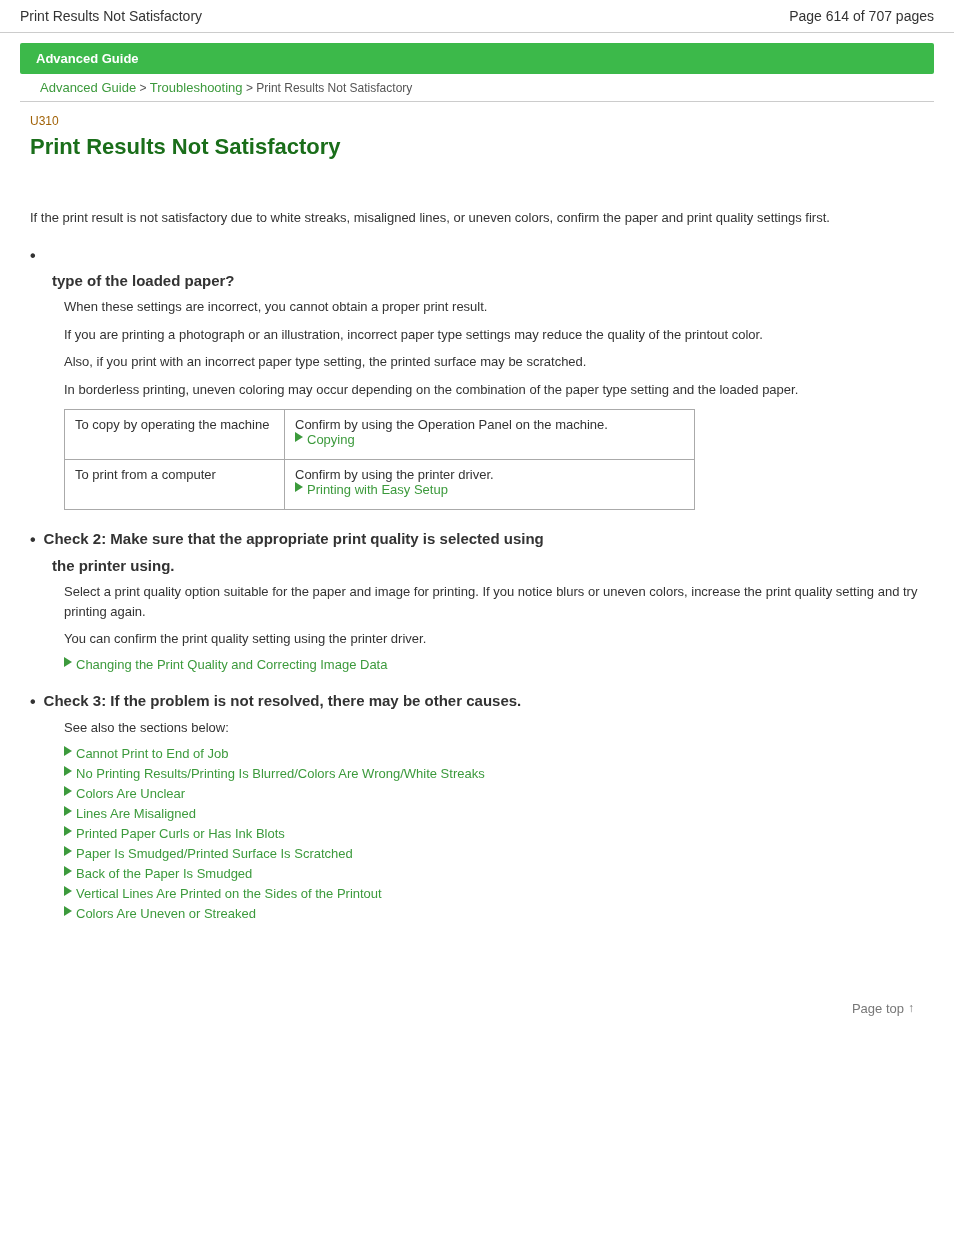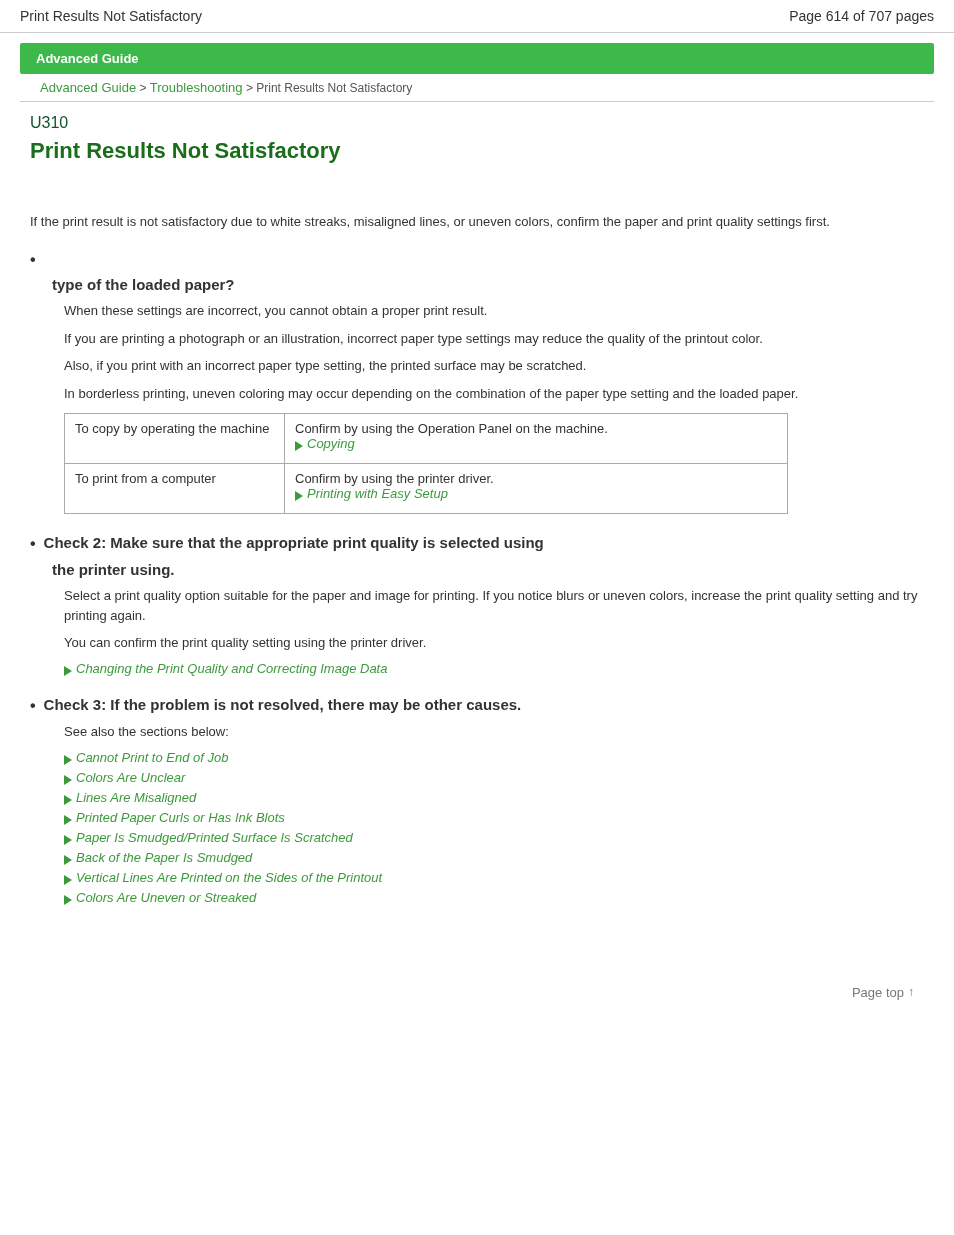--- a/index.html
+++ b/index.html
@@ -49,22 +49,22 @@
       color: #3c9a3c;
       text-decoration: none;
     }
     .breadcrumb span {
       color: #555;
     }
     .content {
       padding: 12px 30px 30px 30px;
     }
     .page-code {
-      font-size: 16px;
-      color: #14532d;
+      font-size: 12px;
+      color: #a16207;
       margin-bottom: 6px;
     }
     .page-main-title {
       font-size: 22px;
       font-weight: bold;
       color: #1a6e1a;
       margin-bottom: 14px;
     }
     .intro-text {
       font-size: 13px;
@@ -98,21 +98,21 @@
     }
     .check-body p {
       font-size: 13px;
       line-height: 1.5;
       margin-bottom: 8px;
     }
     table.info-table {
       border-collapse: collapse;
       margin: 10px 0 10px 0;
       font-size: 13px;
-      width: 724px;
+      width: 631px;
     }
     table.info-table td {
       border: 1px solid #aaa;
       padding: 7px 10px;
       vertical-align: top;
     }
     table.info-table td:first-child {
       width: 220px;
     }
     .link-green {
@@ -126,22 +126,21 @@
       height: 0;
       border-top: 5px solid transparent;
       border-bottom: 5px solid transparent;
       border-left: 8px solid #3c9a3c;
       margin-right: 4px;
       flex-shrink: 0;
     }
     .link-line {
       margin-bottom: 5px;
       display: flex;
-      align-items: flex-end;
-      font-style: italic;
+      align-items: flex-start;
     }
     .page-top-area {
       display: flex;
       justify-content: flex-end;
       padding: 30px 40px 10px 0;
     }
     .page-top-link {
       color: #777;
       font-size: 13px;
       text-decoration: none;
@@ -241,20 +240,24 @@
     </div>
     <div class="check-body">
       <p>See also the sections below:</p>
 
       <div class="link-line">
         <span class="arrow-icon"></span>
         <a class="link-green">Cannot Print to End of Job</a>
       </div>
       <div class="link-line">
         <span class="arrow-icon"></span>
+        <a class="link-green">No Printing Results/Printing Is Blurred/Colors Are Wrong/White Streaks</a>
+      </div>
+      <div class="link-line">
+        <span class="arrow-icon"></span>
         <a class="link-green">Colors Are Unclear</a>
       </div>
       <div class="link-line">
         <span class="arrow-icon"></span>
         <a class="link-green">Lines Are Misaligned</a>
       </div>
       <div class="link-line">
         <span class="arrow-icon"></span>
         <a class="link-green">Printed Paper Curls or Has Ink Blots</a>
       </div>

